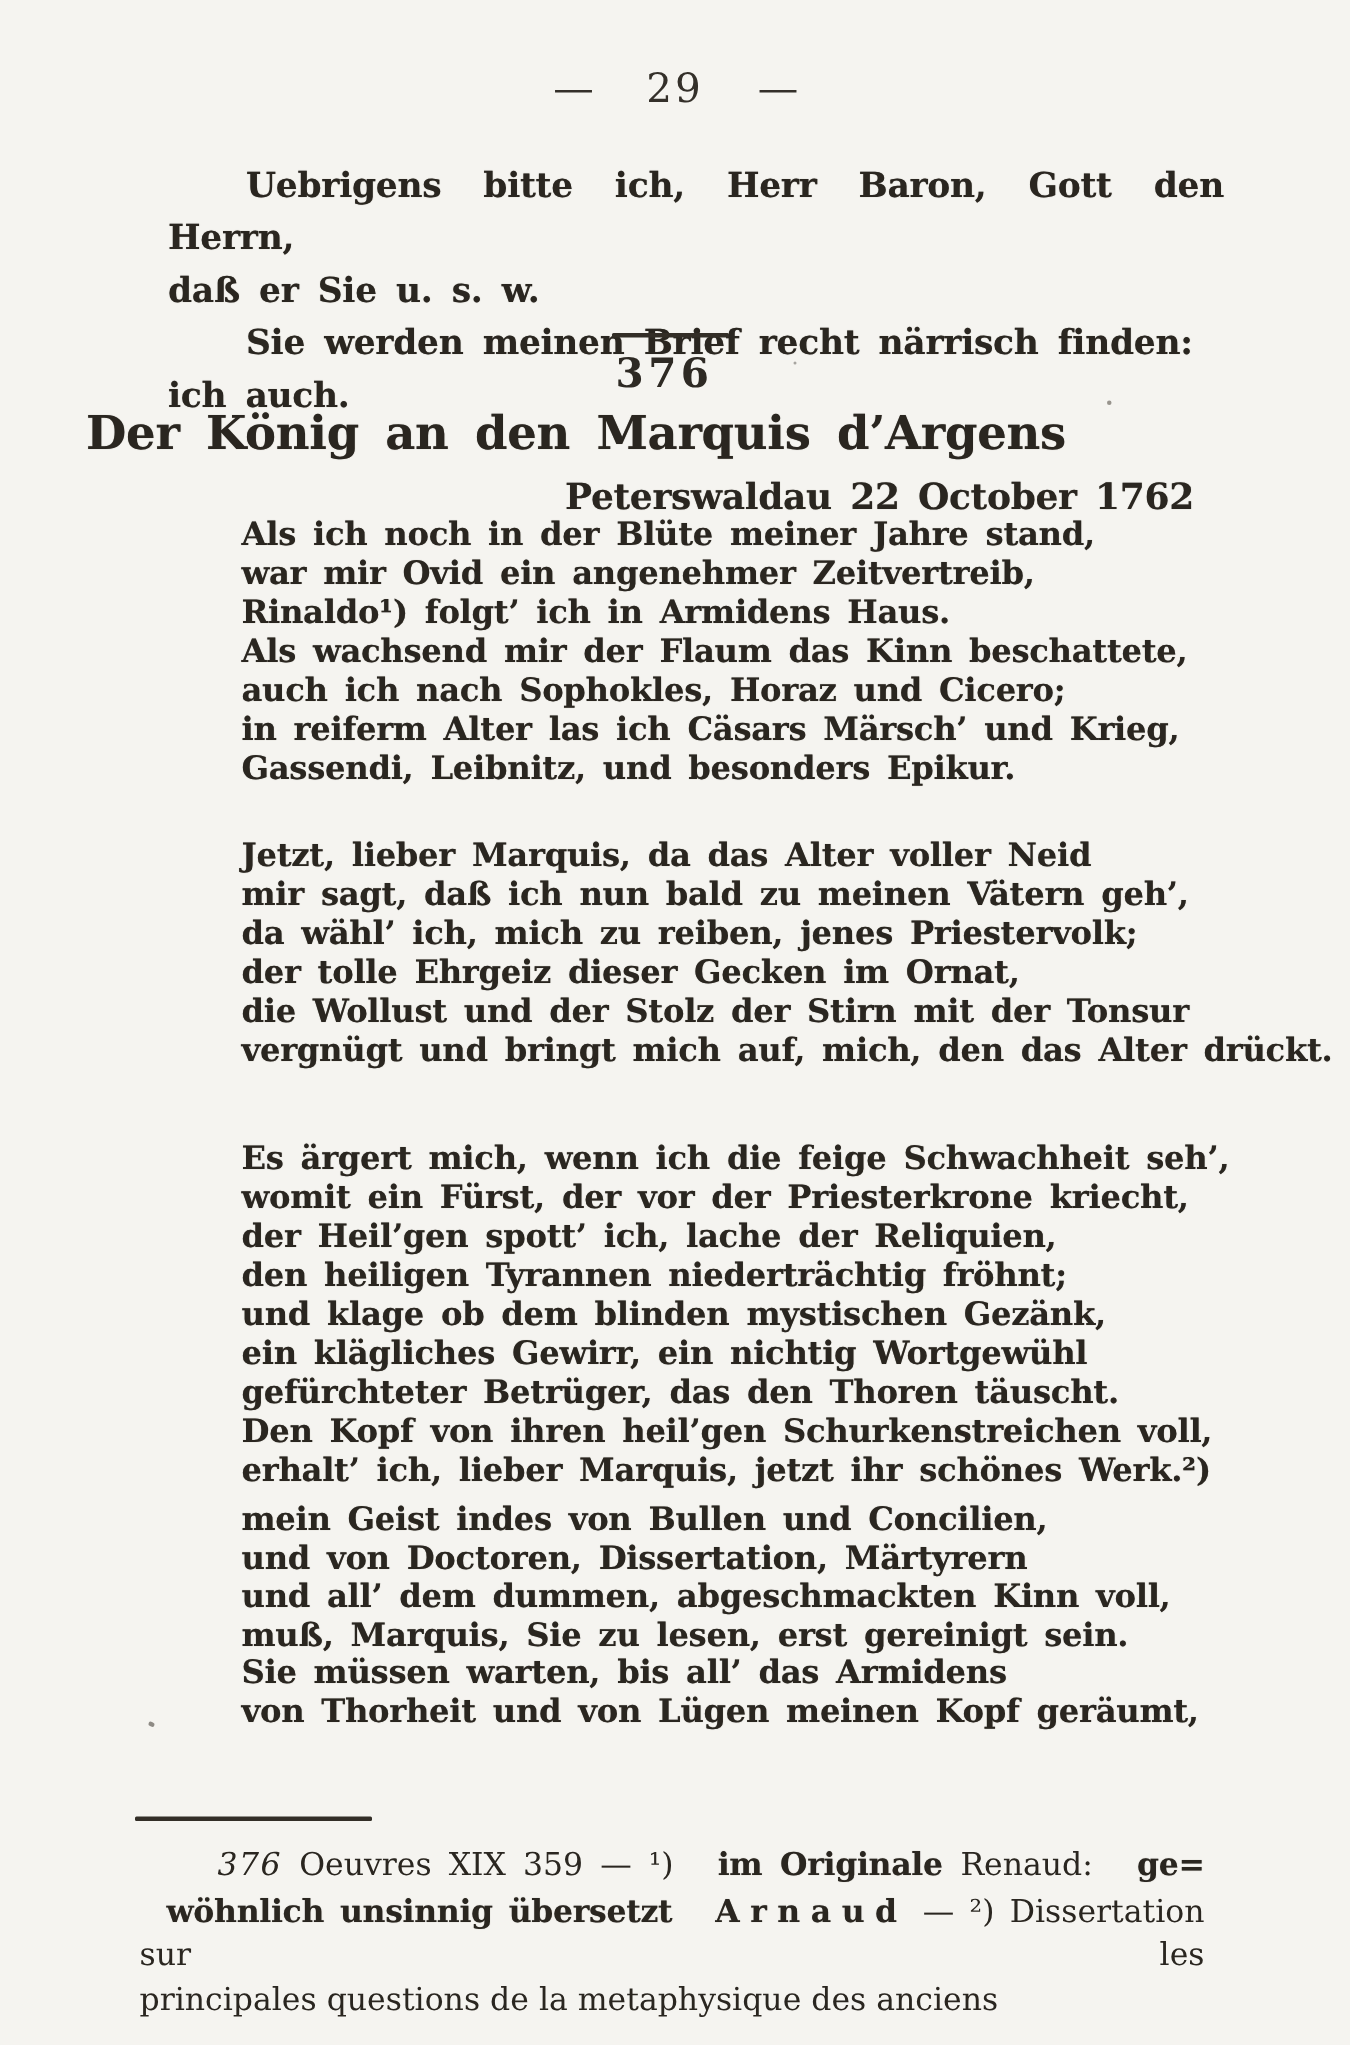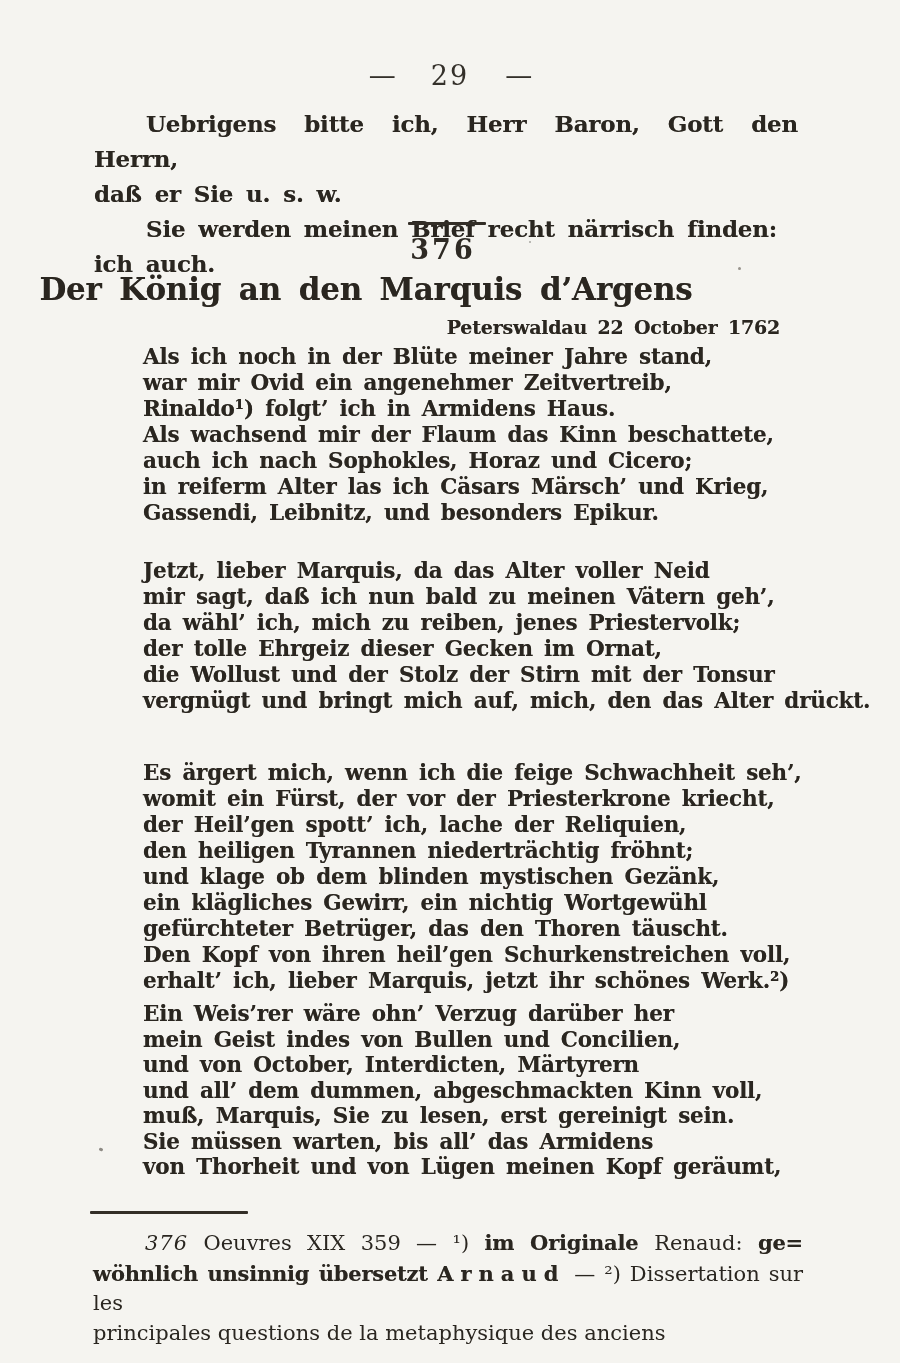--- a/index.html
+++ b/index.html
@@ -11,26 +11,27 @@
     font-family:"DejaVu Serif","Liberation Serif",serif;
     color:#2a2620;
   }
   .abs { position:absolute; }
 
   
   .frak {
     font-weight:600;
     letter-spacing:-0.2px;
     text-shadow:0 0 0.5px rgba(42,36,28,0.55);
+    margin-left:18px;
   }
   .antiqua { font-weight:400; }
 
   
   .pagenum {
-    top:60px; left:0; width:900px;
+    top:44px; left:0; width:900px;
     text-align:center;
     font-size:27px;
     color:#34302a;
   }
   .pagenum .dash { margin:0 36px; letter-spacing:-1px; }
   .pagenum .num { letter-spacing:2px; font-weight:500; }
 
   
   .intro {
     top:106px; left:94px; width:704px;
@@ -50,22 +51,22 @@
     color:#2e2a24;
   }
   .letter-title {
     top:271px; left:0; width:732px;
     text-align:center;
     font-size:31px;
     word-spacing:7px;
     font-weight:700;
   }
   .dateline {
-    top:316px; right:120px;
-    font-size:19px;
+    top:316px; right:104px;
+    font-size:24px;
     word-spacing:4px;
   }
 
   
   .stanza {
     left:143px; width:700px;
     font-size:21.5px; line-height:26px;
     word-spacing:4px;
     white-space:nowrap;
   }
@@ -135,23 +136,22 @@
     <div>der Heil’gen spott’ ich, lache der Reliquien,</div>
     <div>den heiligen Tyrannen niederträchtig fröhnt;</div>
     <div>und klage ob dem blinden mystischen Gezänk,</div>
     <div>ein klägliches Gewirr, ein nichtig Wortgewühl</div>
     <div>gefürchteter Betrüger, das den Thoren täuscht.</div>
     <div>Den Kopf von ihren heil’gen Schurkenstreichen voll,</div>
     <div>erhalt’ ich, lieber Marquis, jetzt ihr schönes Werk.²)</div>
   </div>
 <div class="abs stanza stanza-4 frak">
 
-<div>Ein Weis’rer wäre ohn’ Verzug darüber her</div>
     <div>mein Geist indes von Bullen und Concilien,</div>
-    <div>und von October, Interdicten, Märtyrern</div>
+    <div>und von Doctoren, Dissertation, Märtyrern</div>
     <div>und all’ dem dummen, abgeschmackten Kinn voll,</div>
     <div>muß, Marquis, Sie zu lesen, erst gereinigt sein.</div>
     <div>Sie müssen warten, bis all’ das Armidens</div>
     <div>von Thorheit und von Lügen meinen Kopf geräumt,</div>
   </div>
 
 <div class="abs rule fn-rule"></div>
 <div class="abs footnote">
   <div class="fnl1 jline">
     <span class="fn-num">376</span><span class="antiqua"> Oeuvres XIX 359 — ¹) </span><span class="frak">im Originale </span><span class="antiqua">Renaud:  </span><span class="frak">ge=</span>

